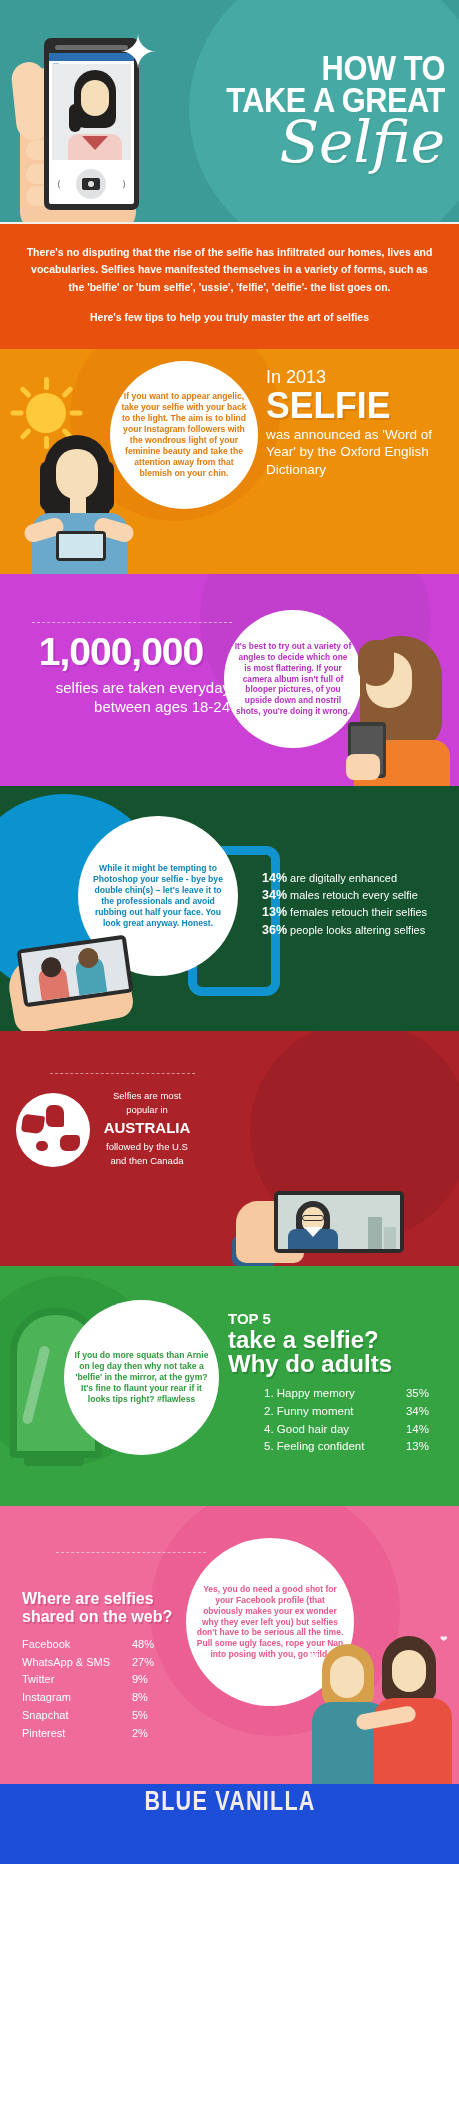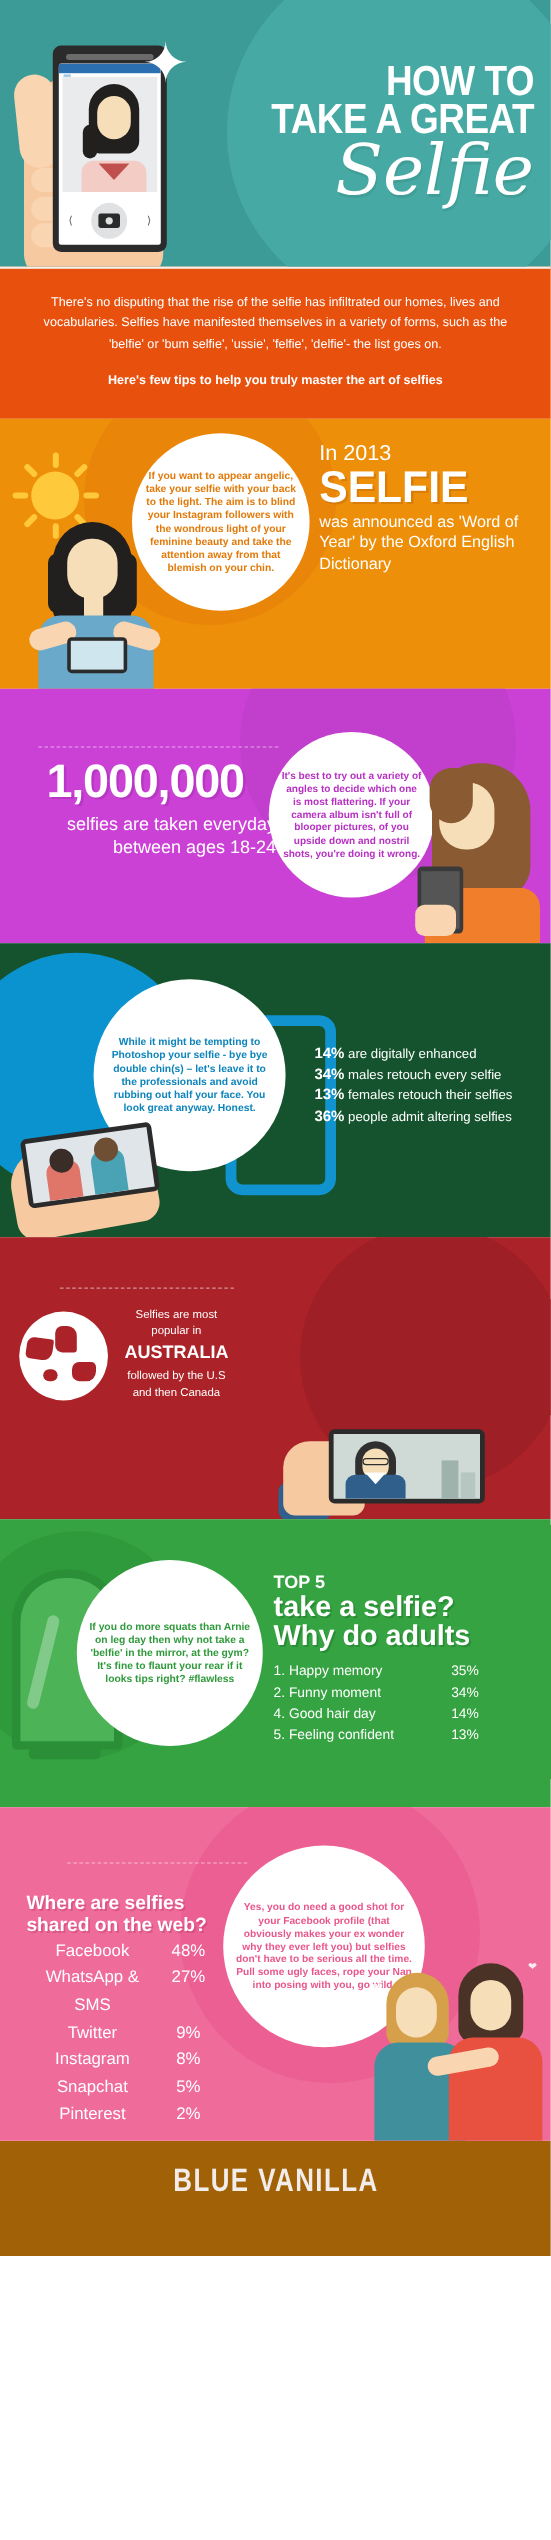--- a/index.html
+++ b/index.html
@@ -102,21 +102,21 @@
   .intro {
     background: #e8500e;
     padding: 20px 26px 26px 26px;
     border-top: 2px solid #f5f0ea;
     text-align: center;
   }
   .intro p {
     color: #ffffff;
     font-size: 10.5px;
     line-height: 1.65;
-    font-weight: 400;
+    font-weight: 700;
   }
   .intro .tips {
     margin-top: 15px;
     font-weight: bold;
     font-size: 10.5px;
     color: #ffffff;
   }
 
   
   .sec { position: relative; overflow: hidden; }
@@ -223,52 +223,52 @@
   
   .s5 { background: #35a341; height: 240px; }
   .s5 .bgcirc { position:absolute; width: 190px; height: 190px; border-radius:50%; background:#2f9a3b; left: -30px; top: 10px;}
   .s5 .mirror { position:absolute; left: 10px; top: 42px; width: 92px; height: 150px; border: 7px solid #2b8f37; border-radius: 44px 44px 4px 4px; background:#4cb357;}
   .s5 .mirror:after { content:""; position:absolute; left: 14px; top: 30px; width: 10px; height: 80px; background: rgba(255,255,255,0.3); transform: rotate(14deg); border-radius:5px;}
   .s5 .mstand { position:absolute; left: 24px; top: 190px; width: 60px; height: 10px; background:#2b8f37; border-radius: 4px;}
   .s5 .bubble { position:absolute; left: 64px; top: 34px; width: 155px; height: 155px; color:#2f9a3b; font-size: 8.6px;}
   .s5 .right { position:absolute; left: 228px; top: 44px; width: 222px; color:#fff;}
   .s5 .top5 { font-size: 15px; font-weight: bold; letter-spacing: 0px;}
   .s5 .headline { font-size: 24px; font-weight: bold; line-height: 1.02; margin-top: 1px; text-shadow: 1.5px 1.5px 0 rgba(20,90,30,0.3);}
-  .s5 .lst { margin-top: 8px; font-size: 11.5px; line-height: 1.55;}
+  .s5 .lst { margin-top: 8px; font-size: 11.5px; line-height: 1.55; margin-left: 36px;}
   .s5 .lst .row { display:flex; }
   .s5 .lst .lbl { width: 148px; }
   .s5 .lst .val { width: 46px; }
 
   
   .s6 { background: #ef6b9a; height: 278px; }
   .s6 .bgcirc { position:absolute; width: 250px; height: 250px; border-radius:50%; background:#ec5f92; left: 150px; top: -20px;}
   .s6 .dashline { position:absolute; left: 56px; top: 46px; width: 150px; border-color: rgba(255,255,255,0.55);}
-  .s6 .left { position:absolute; left: 22px; top: 72px; width: 210px; color:#fff;}
+  .s6 .left { position:absolute; left: 22px; top: 84px; width: 210px; color:#fff;}
   .s6 .headline { font-size: 16px; font-weight: bold; line-height: 1.12; text-shadow: 1.5px 1.5px 0 rgba(170,40,90,0.3);}
-  .s6 .lst { font-size: 14px; line-height: 1.62; text-align: center;}
+  .s6 .lst { margin-top: 10px; font-size: 11px; line-height: 1.62;}
   .s6 .lst .row { display:flex;}
   .s6 .lst .lbl { width: 110px;}
   .s6 .lst .val { width: 50px;}
   .s6 .bubble { position:absolute; left: 186px; top: 32px; width: 168px; height: 168px; color:#e8578c; font-size: 8.5px;}
   .s6 .couple { position:absolute; left: 316px; top: 120px; width: 143px; height: 158px;}
   .c-h1 { position:absolute; left: 6px; top: 18px; width: 52px; height: 62px; background:#d6a04a; border-radius: 26px 26px 12px 12px;}
   .c-f1 { position:absolute; left: 14px; top: 30px; width: 34px; height: 42px; background:#f6deb8; border-radius: 17px;}
   .c-b1 { position:absolute; left: -4px; top: 76px; width: 76px; height: 82px; background:#3f8f9c; border-radius: 20px 20px 0 0;}
   .c-h2 { position:absolute; left: 66px; top: 10px; width: 54px; height: 66px; background:#4a3226; border-radius: 27px 27px 12px 12px;}
   .c-f2 { position:absolute; left: 76px; top: 24px; width: 34px; height: 42px; background:#f6deb8; border-radius: 17px;}
   .c-b2 { position:absolute; left: 58px; top: 72px; width: 78px; height: 86px; background:#e8513f; border-radius: 20px 20px 0 0;}
   .c-arm { position:absolute; left: 40px; top: 84px; width: 60px; height: 16px; background:#f9d5b2; border-radius: 8px; transform: rotate(-10deg);}
   .heart { position:absolute; color:#ffffff; font-size: 11px; opacity: 0.85;}
   .hrt1 { left: -6px; top: 24px;} .hrt2 { left: -16px; top: 48px; font-size: 8px;} .hrt3 { left: 124px; top: 8px; font-size: 9px;}
 
   
   .footer {
-    background: #a16207; height: 96px;
+    background: #1d4ed8; height: 80px;
     display:flex; align-items: flex-start; justify-content: center;
-    padding-top: 18px;
+    padding-top: 2px;
   }
   .footer .brand {
     color:#f2ecea; font-size: 27px; font-weight: bold; letter-spacing: 1.5px;
     transform: scaleX(0.8); transform-origin: center;
     font-family: "Liberation Sans Narrow", "Liberation Sans", sans-serif;
   }
 </style>
 </head>
 <body>
 
@@ -391,21 +391,21 @@
       <div>
         <b>14%</b><span> are digitally enhanced</span>
       </div>
       <div>
         <b>34%</b><span> males retouch every selfie</span>
       </div>
       <div>
         <b>13%</b><span> females retouch their selfies</span>
       </div>
       <div>
-        <b>36%</b><span> people admit altering selfies</span>
+        <b>36%</b><span> people looks altering selfies</span>
       </div>
     </div>
 
     <div class="hand2">
       <div class="h2-palm"></div>
       <div class="h2-phone">
         <div class="h2-scr">
           <div class="h2-p1"></div>
           <div class="h2-p1h"></div>
           <div class="h2-p2"></div>

